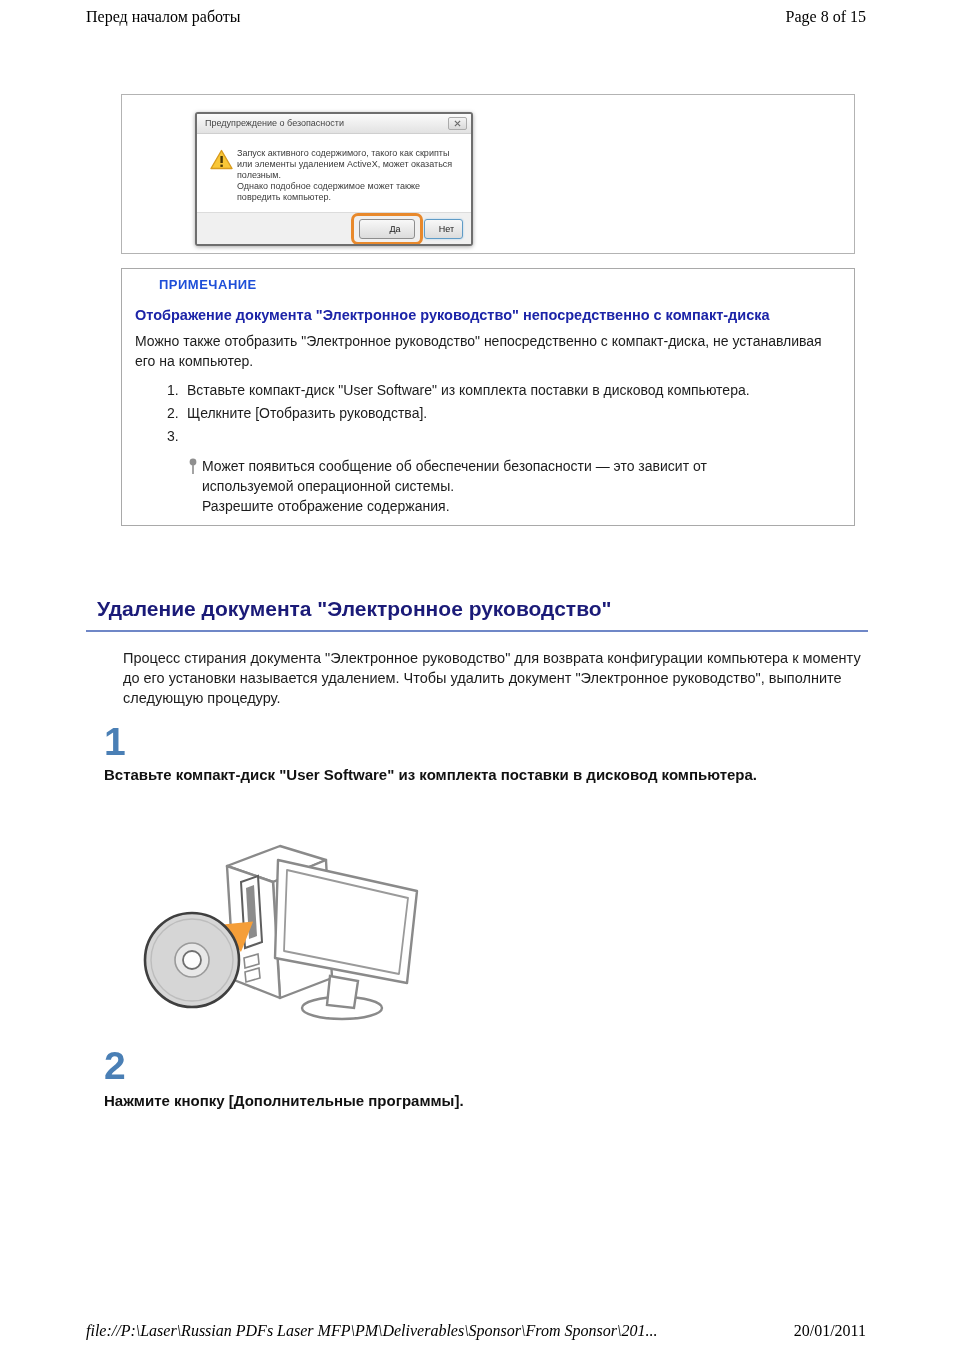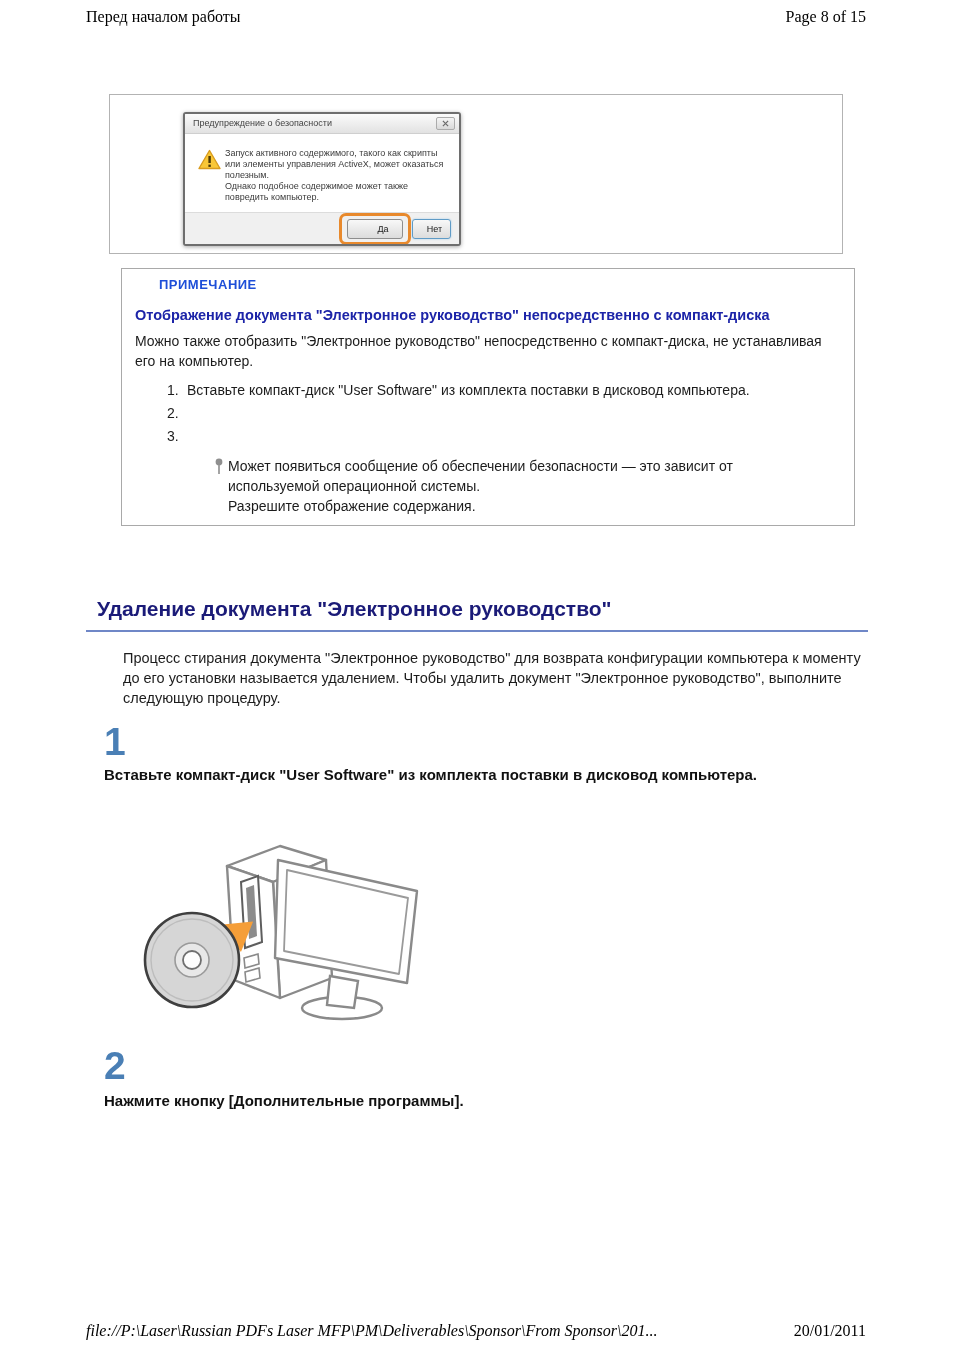--- a/index.html
+++ b/index.html
@@ -10,21 +10,21 @@
   }
   
   .runhead, .runfoot { position:absolute; font-family:"Liberation Serif", serif; font-size:16px; color:#000; }
   .runhead.left  { left:86px;  top:8px; }
   .runhead.right { right:89px; top:8px; }
   .runfoot.path  { left:86px;  top:1322px;font-style:italic; }
   .runfoot.date  { right:89px; top:1322px; }
 
   
   .shotbox {
-    position:absolute; left:109px; top:94px; width:734px; height:160px;
+    position:absolute; left:121px; top:94px; width:734px; height:160px;
     border:1px solid #b3b3b3; background:#fff;
   }
   .notebox {
     position:absolute; left:121px; top:268px; width:734px; height:258px;
     border:1px solid #a9a9a9; background:#fff;
   }
 
   
   .dlg {
     position:absolute; left:73px; top:17px; width:278px; height:134px;
@@ -64,21 +64,21 @@
   }
 
   
   .note-label { position:absolute; left:159px; top:277px; font-size:13px; font-weight:bold; color:#1d4ed8; letter-spacing:.5px; }
   .note-title { position:absolute; left:135px; top:307px; font-size:14.5px; font-weight:bold; }
   .note-body  { position:absolute; left:135px; top:331px; width:706px; font-size:14px; line-height:20px; color:#1c1c1c; }
   .note-list  { position:absolute; left:167px; top:379px; width:660px; font-size:14px; color:#1c1c1c; }
   .note-li    { display:flex; line-height:23px; }
   .note-li .marker { width:20px; flex:0 0 20px; }
   .htmicon { display:inline-block; vertical-align:-3px; margin:0 2px; }
-  .tip { position:absolute; left:214px; top:456px; display:flex;justify-content:space-between; }
+  .tip { position:absolute; left:188px; top:456px; display:flex;justify-content:space-between; }
   .tip .pin { flex:0 0 14px; padding-top:2px; }
   .tip .tiptext { width:562px; font-size:14px; line-height:20px; color:#1c1c1c; }
 
   
   .sec-heading { position:absolute; left:97px; top:597px; font-size:21px; font-weight:bold; }
   .sec-rule    { position:absolute; left:86px; top:630px; width:782px; height:2px; }
   .sec-intro   { position:absolute; left:123px; top:648px; width:746px; font-size:14.5px; line-height:20px; color:#1c1c1c; }
   .stepnum  { position:absolute; left:104px; font-size:39px; font-weight:bold; line-height:40px; }
   .stepnum.n1 { top:722px; }
   .stepnum.n2 { top:1046px; }
@@ -105,21 +105,21 @@
     </div>
     <div class="dlg-body">
       <span class="dlg-warnicon">
         <svg width="23" height="21" viewBox="0 0 23 21">
           <polygon points="11.5,1.5 22,19.5 1,19.5" fill="#f9c737" stroke="#d99c1e" stroke-width="1.4" stroke-linejoin="round"></polygon>
           <rect x="10.4" y="7" width="2.4" height="7" fill="#4a3705"></rect>
           <rect x="10.4" y="15.6" width="2.4" height="2.3" fill="#4a3705"></rect>
         </svg>
       </span>
       <div class="dlg-msg">
-        <div>Запуск активного содержимого, такого как скрипты или элементы управления ActiveX, может оказаться полезным.</div>
+        <div>Запуск активного содержимого, такого как скрипты или элементы удалением ActiveX, может оказаться полезным.</div>
         <div>Однако подобное содержимое может также повредить компьютер.</div>
         <div class="dlg-q">Вы действительно хотите разрешить этому файлу запускать активное содержимое?</div>
       </div>
     </div>
     <div class="dlg-btnrow">
       <div class="vbtn yes">Да</div>
       <div class="vbtn no">Нет</div>
       <div class="hl-ring" style="border-color: rgb(232, 137, 44);"></div>
     </div>
   </div>
@@ -130,20 +130,21 @@
 <div class="note-title" style="color: rgb(28, 36, 168);">Отображение документа "Электронное руководство" непосредственно с компакт-диска</div>
 <div class="note-body">Можно также отобразить "Электронное руководство" непосредственно с компакт-диска, не устанавливая его на компьютер.</div>
 
 <div class="note-list">
   <div class="note-li">
     <span class="marker">1.</span>
     <span>Вставьте компакт-диск "User Software" из комплекта поставки в дисковод компьютера.</span>
   </div>
   <div class="note-li">
     <span class="marker">2.</span>
+    <span>Щелкните [Отобразить руководства].</span>
   </div>
   <div class="note-li">
     <span class="marker">3.</span>
   </div>
 </div>
 
 <div class="tip">
   <span class="pin">
     <svg width="10" height="17" viewBox="0 0 10 17">
       <circle cx="5" cy="4" r="3.4" fill="#8f8f8f"></circle>

